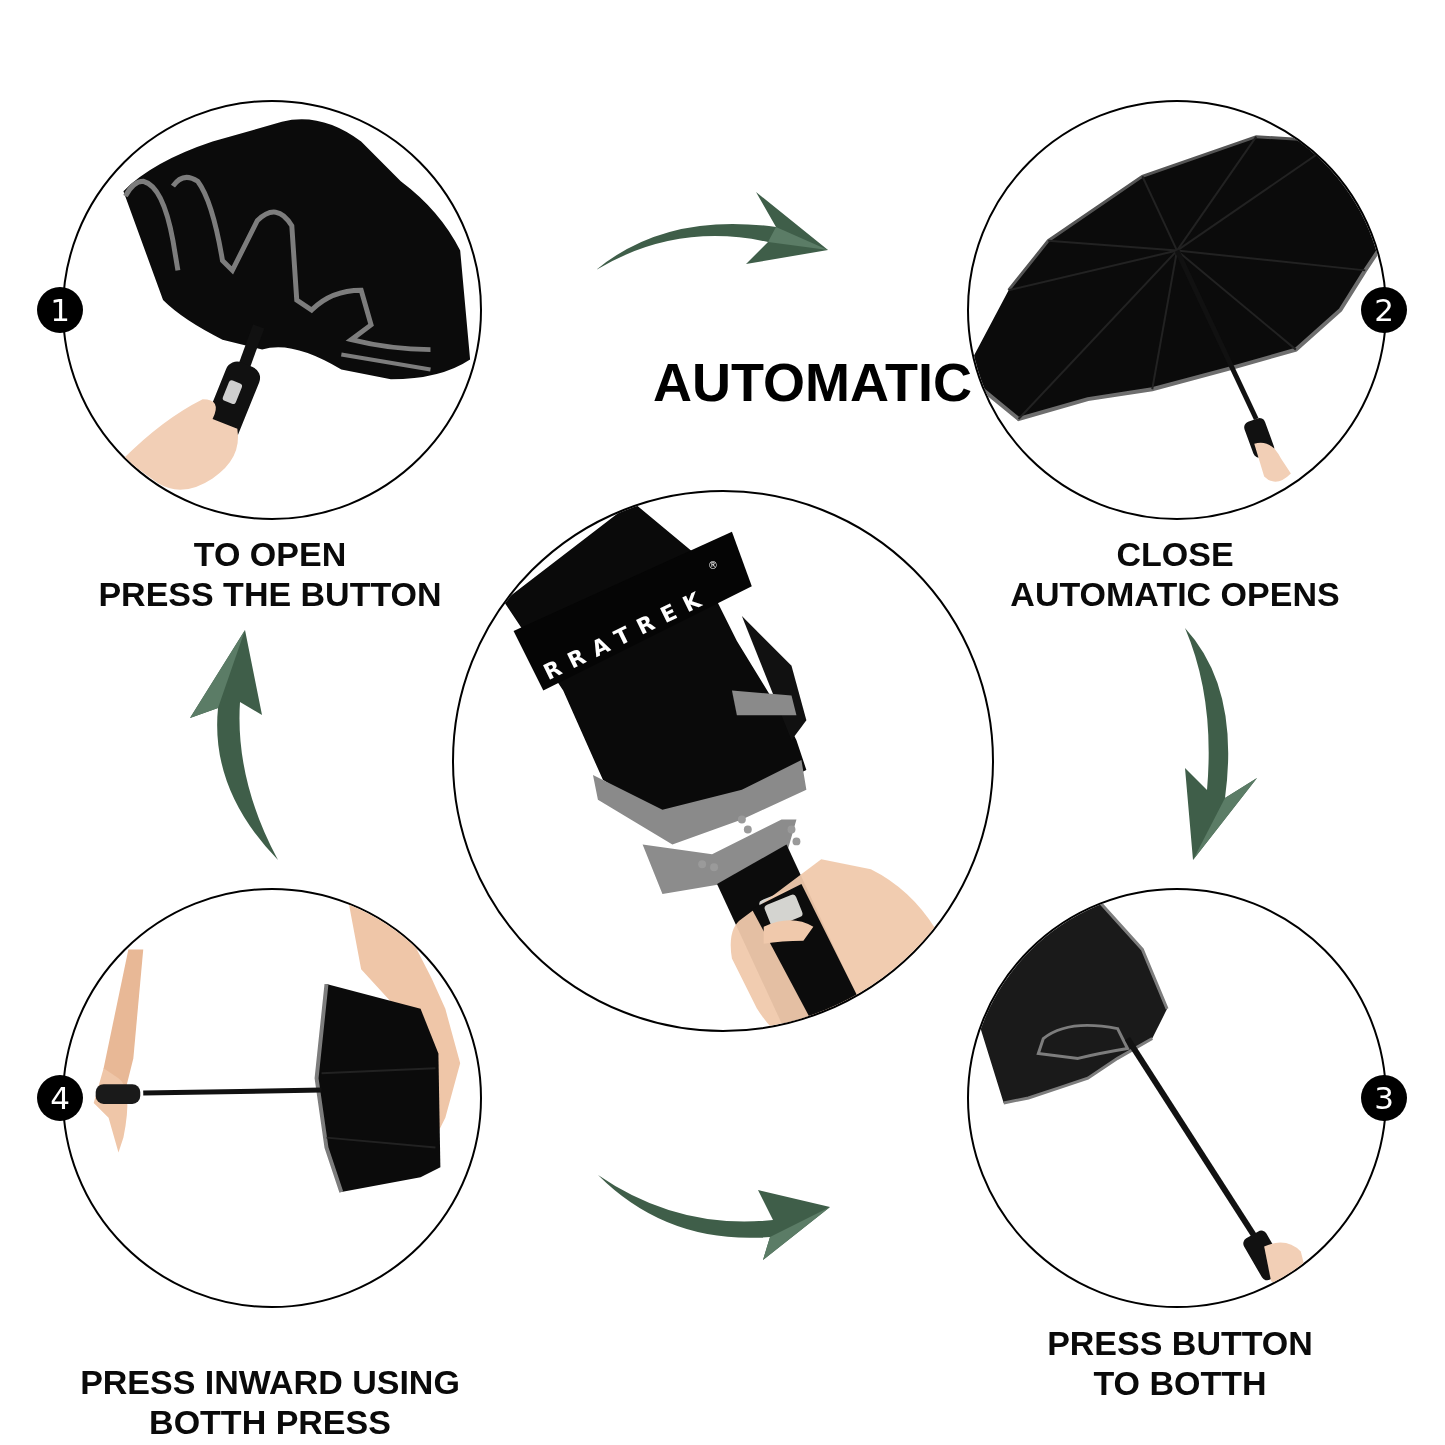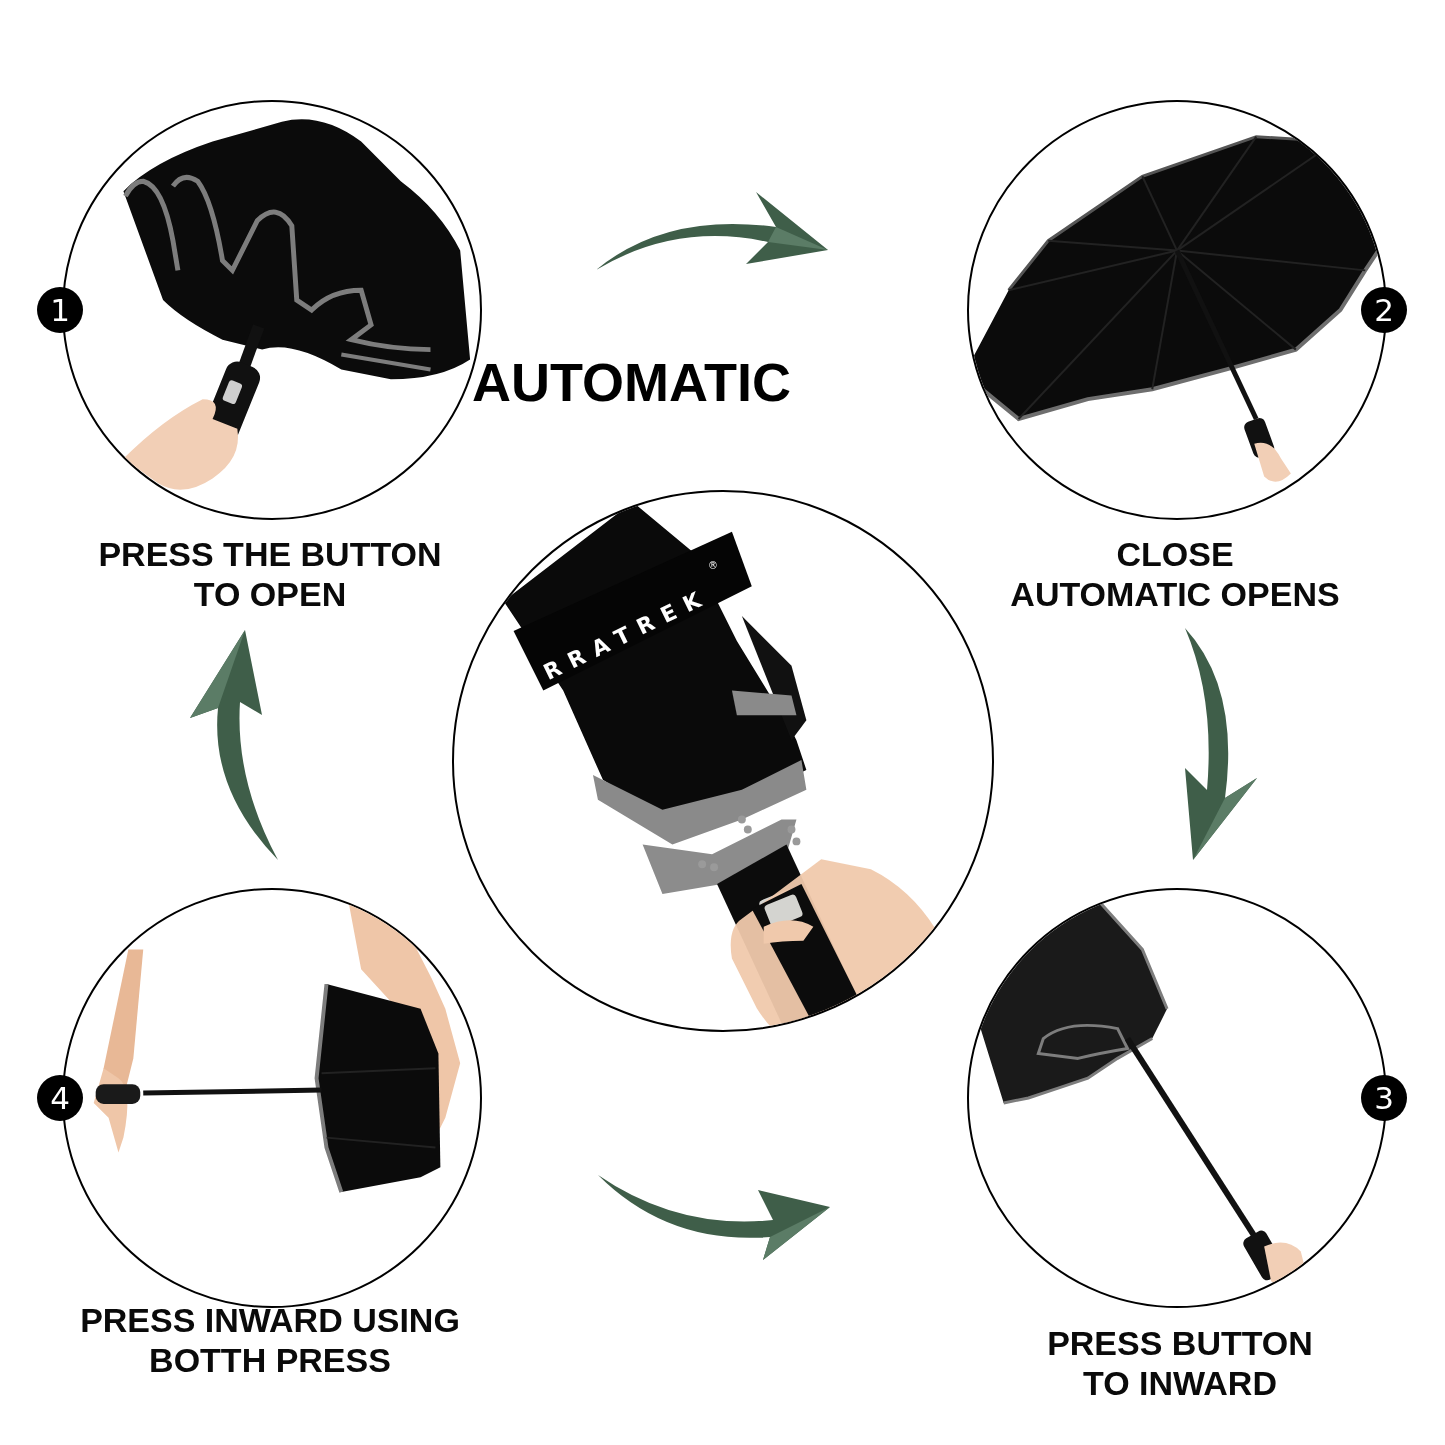--- a/index.html
+++ b/index.html
@@ -7,21 +7,21 @@
          font-family: "Liberation Sans", "DejaVu Sans", sans-serif; }
   .canvas { position: absolute; left: 0; top: 0; width: 1445px; height: 1445px; }
   .step-circle { position: absolute; border: 2px solid #000; border-radius: 50%; background: #fff; overflow: hidden; box-sizing: border-box; }
   .step-circle svg { position: absolute; left: 0; top: 0; width: 100%; height: 100%; }
   .badge { position: absolute; width: 46px; height: 46px; border-radius: 50%; background: #000; color: #fff;
            display: flex; align-items: center; justify-content: center; font-size: 31px; font-weight: 400;
            font-family: "DejaVu Sans", sans-serif; z-index: 5; }
   .caption { position: absolute; text-align: center; font-weight: 700; color: #0a0a0a; font-size: 34px;
              line-height: 40px; letter-spacing: 0px; white-space: nowrap; }
   .caption span { display: block; }
-  .title { position: absolute; left: 472px; top: 355px; width: 500px; text-align: left; font-weight: 700;
+  .title { position: absolute; left: 472px; top: 355px; width: 500px; text-align: right; font-weight: 700;
            font-size: 54px; line-height: 54px; color: #000; }
   .title span { display: block; }
   .arrow { position: absolute; }
 </style>
 </head>
 <body>
 
 <div class="canvas">
 
   <div class="title">
@@ -38,22 +38,22 @@
 
       <rect x="182" y="225" width="12" height="50" fill="#111" transform="rotate(20 188 250)"></rect>
       <rect x="150" y="262" width="36" height="90" rx="12" fill="#111" transform="rotate(22 168 307)"></rect>
       <rect x="163" y="282" width="14" height="22" rx="3" fill="#cfcfcf" transform="rotate(22 170 293)"></rect>
 
       <path d="M60 360 Q100 320 140 300 Q160 300 150 320 L175 330 Q180 360 150 380 Q120 400 95 385 Z" fill="#f2cfb6"></path>
     </svg>
   </div>
   <div class="badge" style="left:37px; top:287px;">1</div>
   <div class="caption" style="left:70px; top:534px; width:400px;">
+    <span>TO OPEN</span>
     <span>PRESS THE BUTTON</span>
-    <span>TO OPEN</span>
   </div>
 
   <div class="step-circle" style="left:967px; top:100px; width:420px; height:420px;">
     <svg viewBox="0 0 420 420">
       <path d="M-5 275 L40 190 L80 140 L175 75 L290 35 L370 40 L440 70 L420 140 L400 170 L375 210 L330 250 L260 270 L185 290 L120 300 L50 320 Z" fill="#0b0b0b"></path>
       <path d="M-5 275 L50 320 L120 300 L185 290 L260 270 L330 250 L375 210 L400 170 L420 140 L440 70" fill="none" stroke="#6e6e6e" stroke-width="4"></path>
       <path d="M40 190 L80 140 L175 75 L290 35 L370 40" fill="none" stroke="#555" stroke-width="3"></path>
       <g stroke="#222" stroke-width="2">
         <line x1="210" y1="150" x2="40" y2="190"></line>
           <line x1="210" y1="150" x2="80" y2="140"></line>
@@ -83,41 +83,41 @@
       <path d="M35 215 L60 210 L90 200 L120 190 L150 170 L185 150" fill="none" stroke="#7d7d7d" stroke-width="3"></path>
       <path d="M130 10 L175 60 L200 120" fill="none" stroke="#7d7d7d" stroke-width="3"></path>
       <line x1="160" y1="150" x2="295" y2="360" stroke="#111" stroke-width="6"></line>
       <rect x="285" y="345" width="26" height="48" rx="6" fill="#111" transform="rotate(-30 298 369)"></rect>
       <path d="M298 360 Q320 350 335 365 L340 385 Q320 405 305 395 Z" fill="#f2cfb6"></path>
     </svg>
   </div>
   <div class="badge" style="left:1361px; top:1075px;">3</div>
   <div class="caption" style="left:980px; top:1323px; width:400px;">
     <span>PRESS BUTTON</span>
-    <span>TO INWARD</span>
+    <span>TO BOTTH</span>
   </div>
 
   <div class="step-circle" style="left:62px; top:888px; width:420px; height:420px;">
     <svg viewBox="0 0 420 420">
 
       <path d="M65 60 L80 60 L70 170 L60 210 L45 215 L40 180 Z" fill="#e8b896"></path>
       <path d="M40 180 L55 190 Q70 200 60 250 L55 265 L45 230 L30 215 Z" fill="#efc6a8"></path>
       <path d="M285 0 L320 0 Q360 60 385 120 L400 175 L385 230 L375 250 L370 180 L355 140 L300 80 Z" fill="#efc6a8"></path>
 
       <path d="M265 95 L360 120 L378 165 L380 280 L360 290 L280 305 L265 260 L255 190 Z" fill="#0b0b0b"></path>
       <path d="M265 95 L255 190 L265 260 L280 305" fill="none" stroke="#7d7d7d" stroke-width="4"></path>
       <line x1="260" y1="185" x2="375" y2="180" stroke="#222" stroke-width="2"></line>
       <line x1="265" y1="250" x2="375" y2="260" stroke="#222" stroke-width="2"></line>
 
       <line x1="80" y1="205" x2="260" y2="202" stroke="#111" stroke-width="5"></line>
       <rect x="32" y="196" width="45" height="20" rx="8" fill="#1a1a1a"></rect>
     </svg>
   </div>
   <div class="badge" style="left:37px; top:1075px;">4</div>
-  <div class="caption" style="left:60px; top:1300px; width:420px;">
+  <div class="caption" style="left:60px; top:1362px; width:420px;">
     <span>PRESS INWARD USING</span>
     <span>BOTTH PRESS</span>
   </div>
 
   <div class="step-circle" style="left:452px; top:490px; width:542px; height:542px;">
     <svg viewBox="0 0 542 542">
 
       <path d="M50 110 L180 10 L240 60 L285 150 L340 240 L345 250 L355 280 L290 310 L210 330 L150 290 L110 200 Z" fill="#0a0a0a"></path>
       <path d="M290 125 L340 175 L355 230 L340 250 Z" fill="#111"></path>
 

